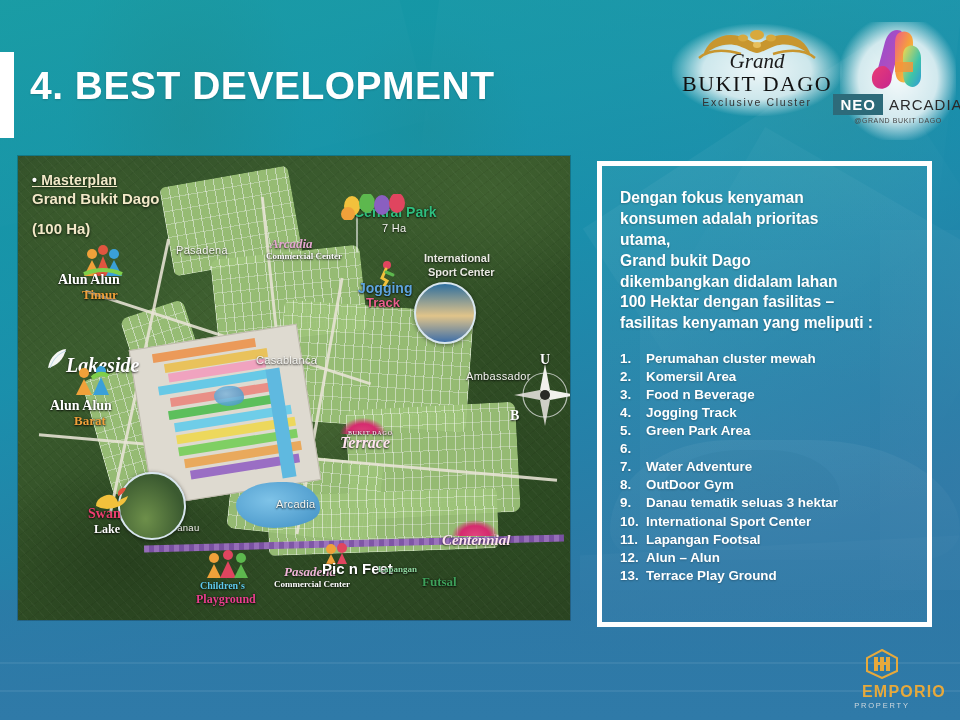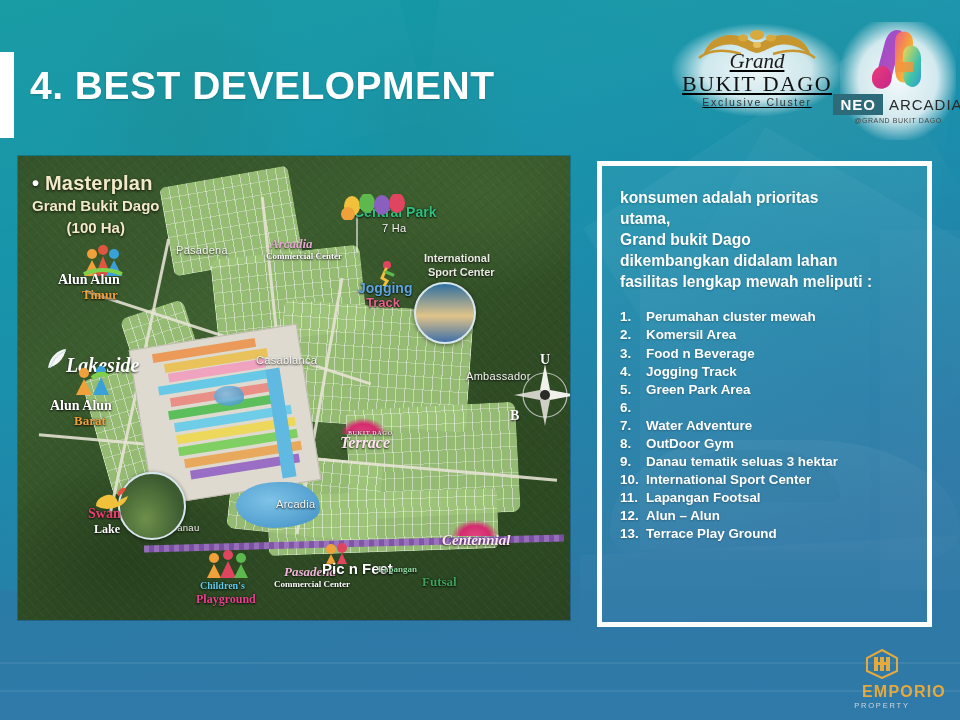--- a/index.html
+++ b/index.html
@@ -145,21 +145,20 @@
   
   .logo-gbd {
     position: absolute;
     left: 672px;
     top: 24px;
     width: 170px;
     height: 92px;
     z-index: 7;
     text-align: center;
     background: radial-gradient(ellipse at 50% 50%, rgba(255,255,255,0.92) 0%, rgba(255,255,255,0.78) 45%, rgba(255,255,255,0.0) 72%);
-    text-decoration: underline;
   }
   .logo-gbd .crown {
     display: block;
     margin: 2px auto 0;
   }
   .logo-gbd .grand {
     font-family: "Liberation Serif", serif;
     font-style: italic;
     font-size: 21px;
     color: #1b1b1b;
@@ -280,24 +279,24 @@
     opacity: 0.95;
   }
 
   .map-head {
     position: absolute;
     left: 14px; top: 16px;
     z-index: 4;
     color: #f2e9c8;
     text-shadow: 0 1px 3px rgba(0,0,0,0.85);
   }
-  .map-head .mh1 { font-size: 20px; font-weight: bold; letter-spacing: 0.2px;}
+  .map-head .mh1 { font-size: 14px; font-weight: bold; letter-spacing: 0.2px; text-decoration: underline;}
   .map-head .mh1 .dot { color:#fff; }
   .map-head .mh2 { font-size: 15px; font-weight: bold; margin-top: 2px;}
-  .map-head .mh3 { font-size: 15px; font-weight: bold; margin-top: 5px; text-align: center;}
+  .map-head .mh3 { font-size: 15px; font-weight: bold; margin-top: 13px;}
 
   .map-label {
     position: absolute;
     z-index: 4;
     color: #ffffff;
     font-size: 9px;
     text-shadow: 0 1px 2px rgba(0,0,0,0.9);
     white-space: nowrap;
   }
   .map-label.plain { color: #f4f4f0; font-size: 9.5px; letter-spacing: .3px; }
@@ -720,25 +719,27 @@
       <span>Lapangan</span>
     </div>
     <div class="badge-label" style="left:356px;top:418px;font-size:13px;color:#3ea05a;font-family:'Liberation Serif',serif;padding-left:48px;">
       <span>Futsal</span>
     </div>
   </div>
 
   <div class="panel">
     <div class="panel-inner">
       <div class="lead" id="lead-host">
+          <p>Dengan fokus kenyaman</p>
           <p>konsumen adalah prioritas</p>
           <p>utama,</p>
           <p>Grand bukit Dago</p>
           <p>dikembangkan didalam lahan</p>
-          <p>fasilitas lengkap mewah meliputi :</p>
+          <p>100 Hektar dengan fasilitas –</p>
+          <p>fasilitas kenyaman yang meliputi :</p>
         </div>
       <ul class="facility-list" id="facilities-host">
           <li>
             <span class="num">1.</span>
             <span>Perumahan cluster mewah</span>
           </li>
           <li>
             <span class="num">2.</span>
             <span>Komersil Area</span>
           </li>

